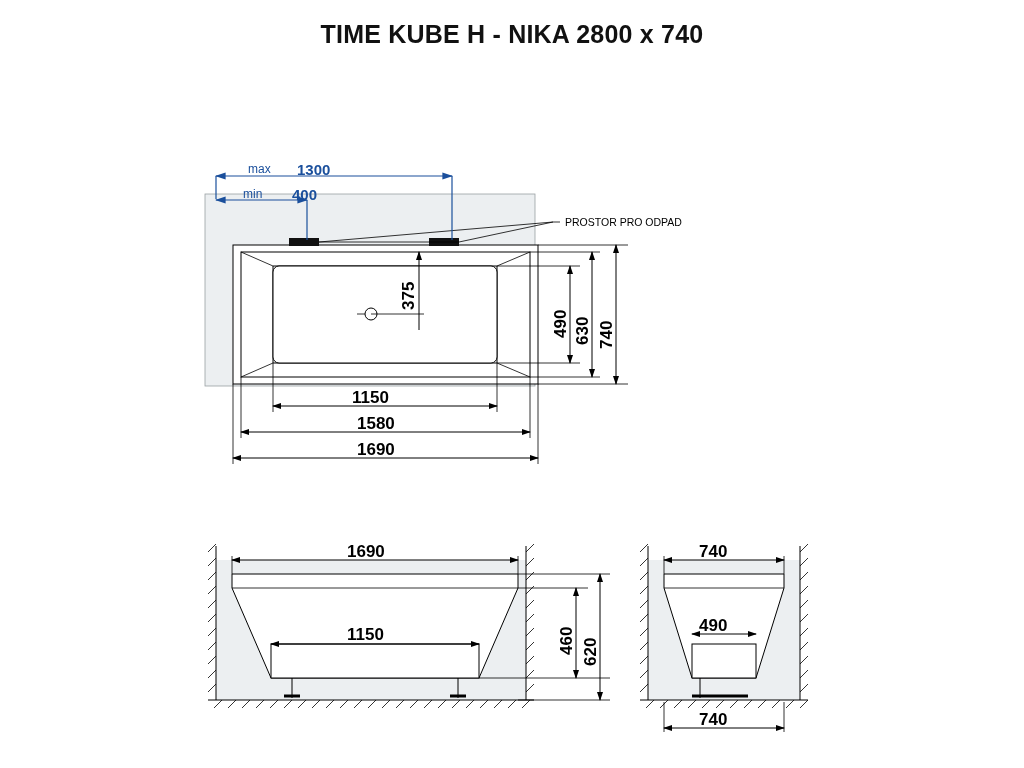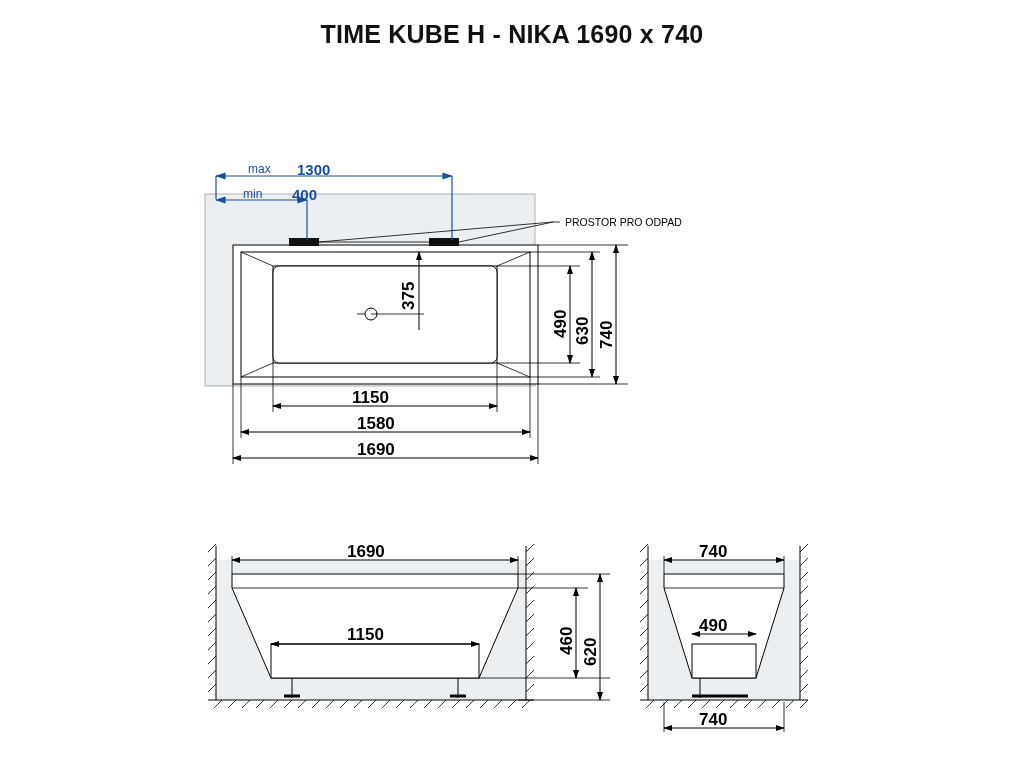--- a/index.html
+++ b/index.html
@@ -59,21 +59,21 @@
   .ln { stroke: #000; stroke-width: 1; fill: none; }
   .ln-thin { stroke: #000; stroke-width: 0.8; fill: none; }
   .ln-blue { stroke: #1a4f9c; stroke-width: 1.2; fill: none; }
   .fill-white { fill: #ffffff; stroke: #000; stroke-width: 1; }
   .fill-none { fill: none; stroke: #000; stroke-width: 1; }
   .hatch { stroke: #000; stroke-width: 0.8; }
 </style>
 </head>
 <body>
 
-<div id="page-title">TIME KUBE H - NIKA 1690 x 740</div>
+<div id="page-title">TIME KUBE H - NIKA 2800 x 740</div>
 
 <div class="drawing">
 <svg width="1024" height="768" viewBox="0 0 1024 768" xmlns="http://www.w3.org/2000/svg">
   <defs>
     <marker id="arr" markerWidth="9" markerHeight="9" refX="8" refY="3" orient="auto" markerUnits="strokeWidth">
       <path d="M0,0 L9,3 L0,6 z" fill="#000"></path>
     </marker>
     <marker id="arrS" markerWidth="9" markerHeight="9" refX="1" refY="3" orient="auto" markerUnits="strokeWidth">
       <path d="M9,0 L0,3 L9,6 z" fill="#000"></path>
     </marker>

